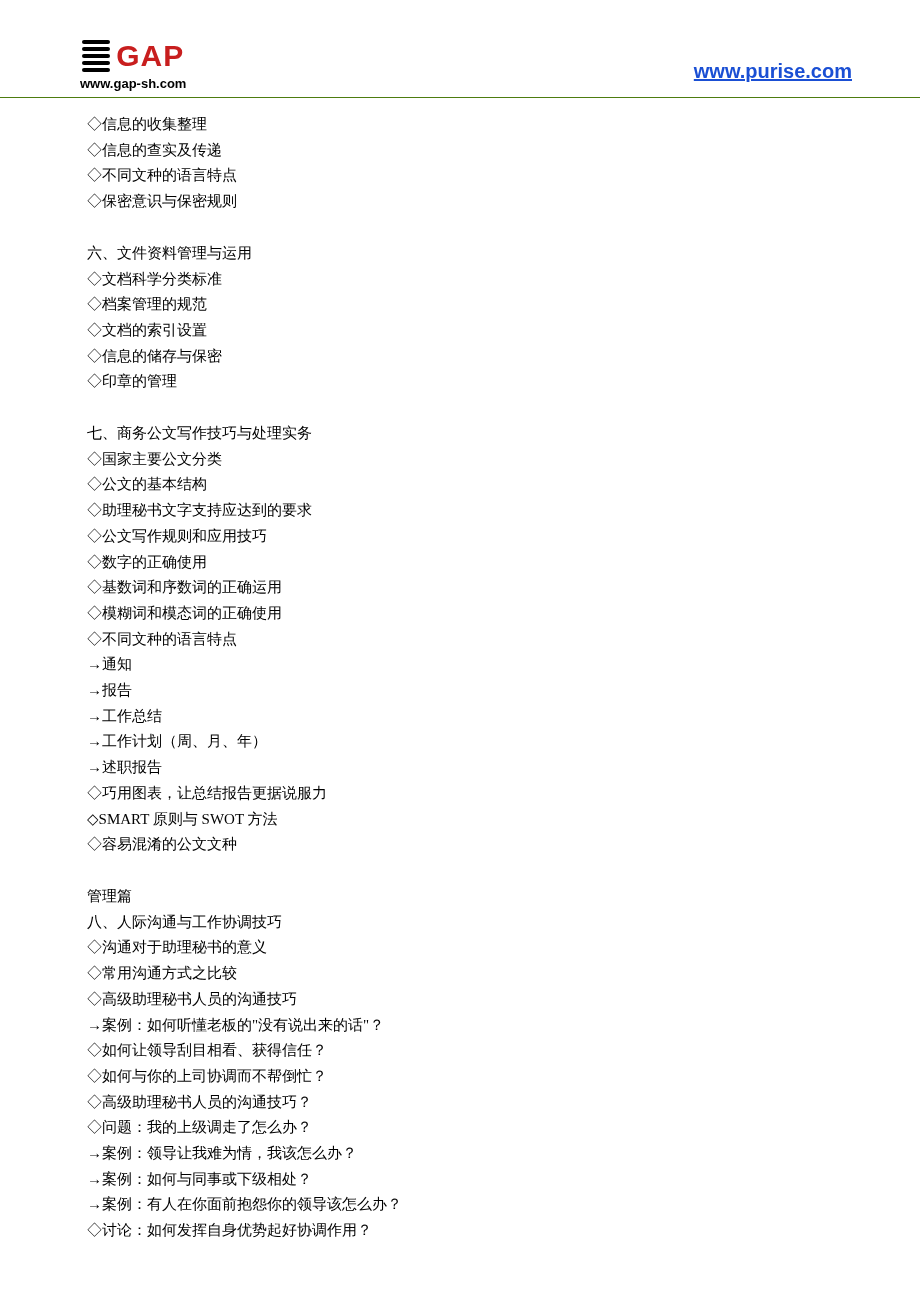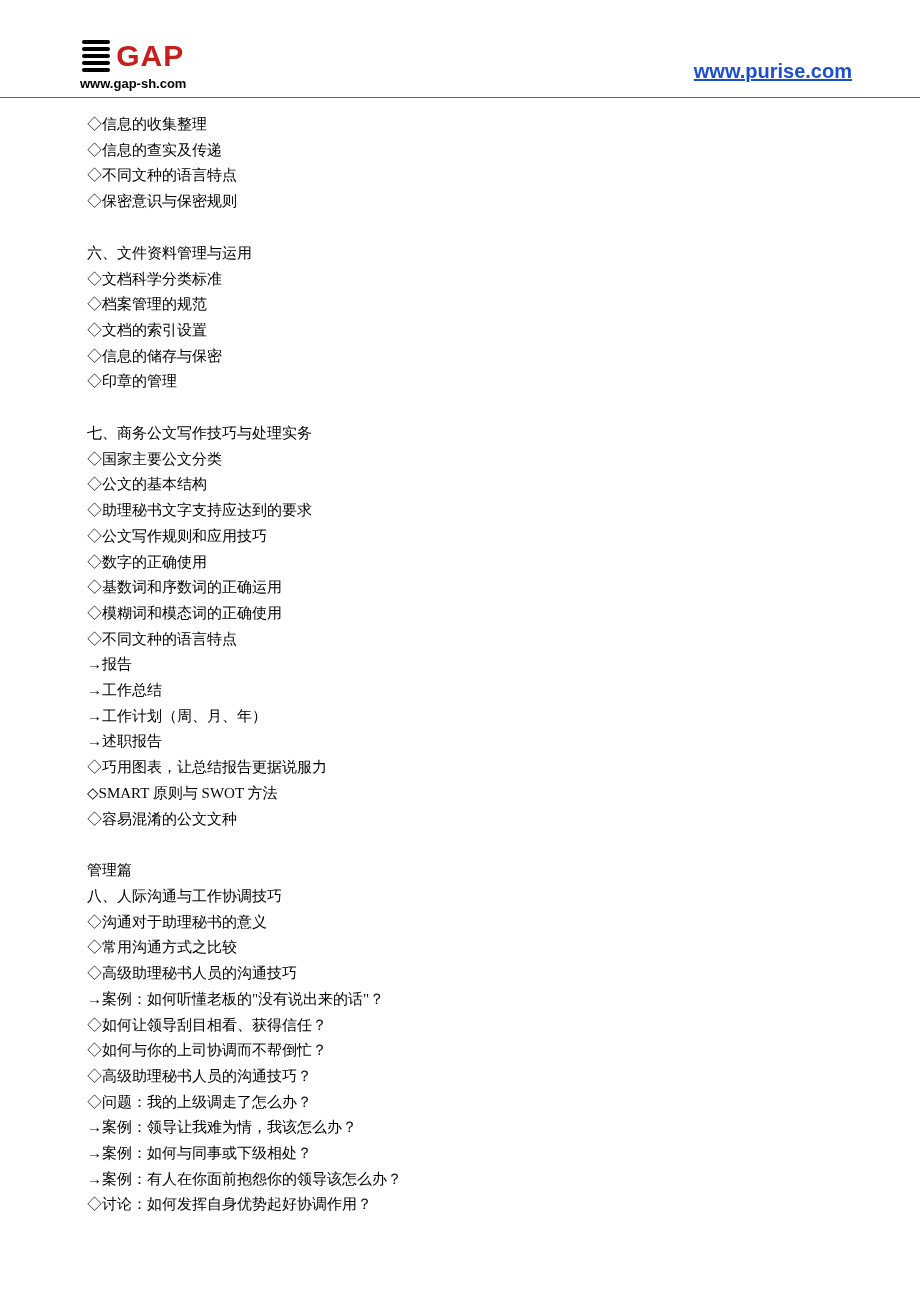--- a/index.html
+++ b/index.html
@@ -114,20 +114,21 @@
     <div class="spacer"></div>
     <div class="line">七、商务公文写作技巧与处理实务</div>
     <div class="line">◇国家主要公文分类</div>
     <div class="line">◇公文的基本结构</div>
     <div class="line">◇助理秘书文字支持应达到的要求</div>
     <div class="line">◇公文写作规则和应用技巧</div>
     <div class="line">◇数字的正确使用</div>
     <div class="line">◇基数词和序数词的正确运用</div>
     <div class="line">◇模糊词和模态词的正确使用</div>
     <div class="line">◇不同文种的语言特点</div>
+    <div class="line">→通知</div>
     <div class="line">→报告</div>
     <div class="line">→工作总结</div>
     <div class="line">→工作计划（周、月、年）</div>
     <div class="line">→述职报告</div>
     <div class="line">◇巧用图表，让总结报告更据说服力</div>
     <div class="line">◇SMART 原则与 SWOT 方法</div>
     <div class="line">◇容易混淆的公文文种</div>
     <div class="spacer"></div>
     <div class="line">管理篇</div>
     <div class="line">八、人际沟通与工作协调技巧</div>

